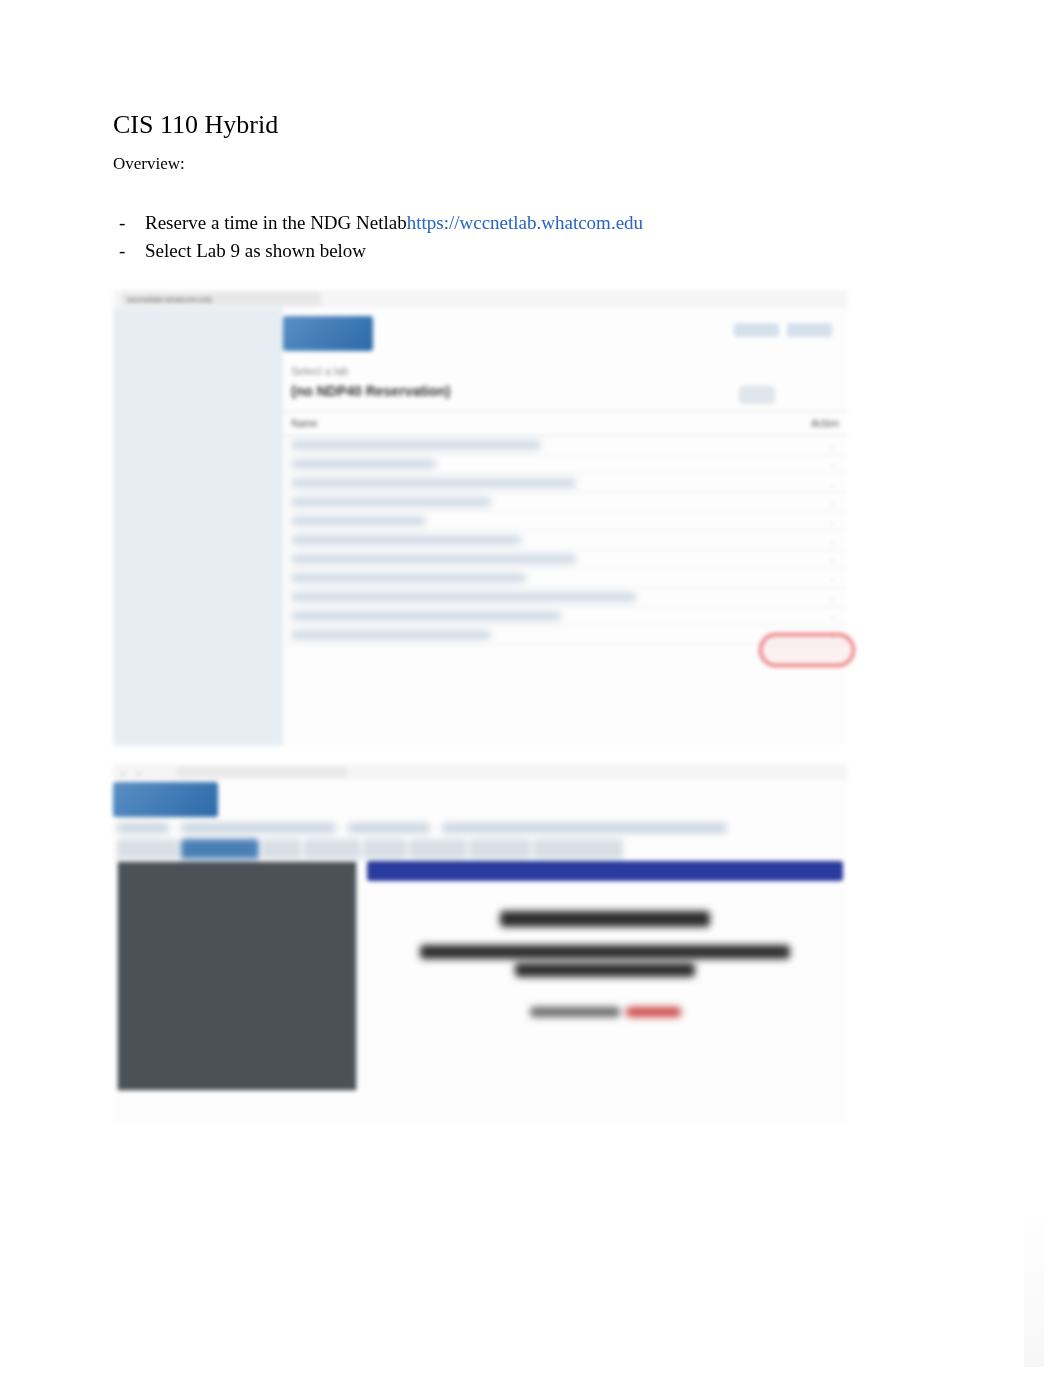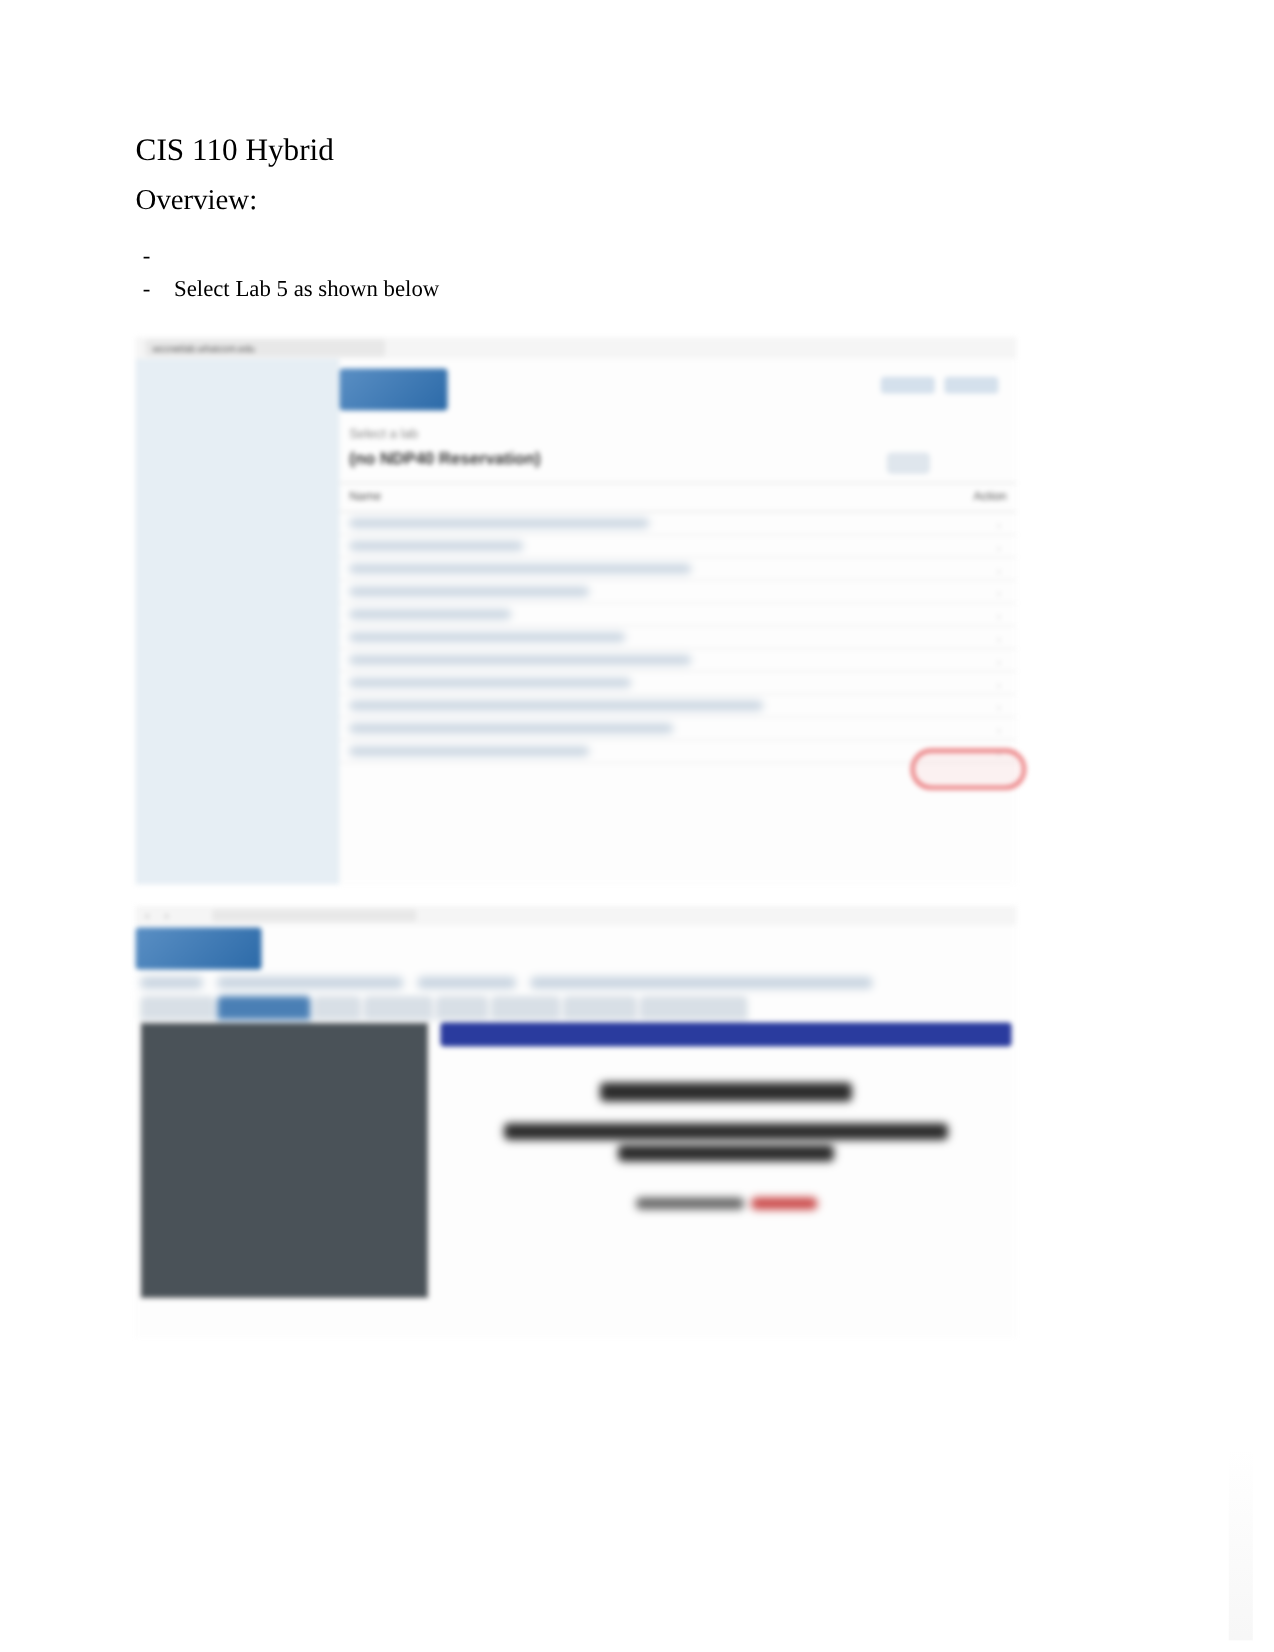--- a/index.html
+++ b/index.html
@@ -23,23 +23,23 @@
       color: #000;
       margin-bottom: 14px;
     }
     .subtitle {
       font-size: 26px;
       font-weight: 400;
       color: #000;
       margin-bottom: 20px;
     }
     .overview-label {
-      font-size: 24px;
+      font-size: 17px;
       color: #000;
-      margin-bottom: 22px;
+      margin-bottom: 38px;
     }
     .bullet-list {
       list-style: none;
       margin-left: 6px;
     }
     .bullet-list li {
       display: flex;
       font-size: 19px;
       color: #000;
       margin-bottom: 6px;
@@ -325,24 +325,27 @@
   </style>
 </head>
 <body>
 
 <div class="page">
   <h1 class="title">CIS 110 Hybrid</h1>
   <div class="overview-label">Overview:</div>
   <ul class="bullet-list">
     <li>
       <span class="bullet-dash">-</span>
+      <span>
+        <span>Reserve a time in the NDG Netlab</span><a class="link">https://wccnetlab.whatcom.edu</a>
+      </span>
     </li>
     <li>
       <span class="bullet-dash">-</span>
-      <span>Select Lab 5 as shown below</span>
+      <span>Select Lab 9 as shown below</span>
     </li>
   </ul>
 
   <div class="screenshot1">
     <div class="ss1-browser-bar">
       <div class="ss1-url-area">
         <span class="ss1-url-text">wccnetlab.whatcom.edu</span>
       </div>
     </div>
     <div class="ss1-body">

